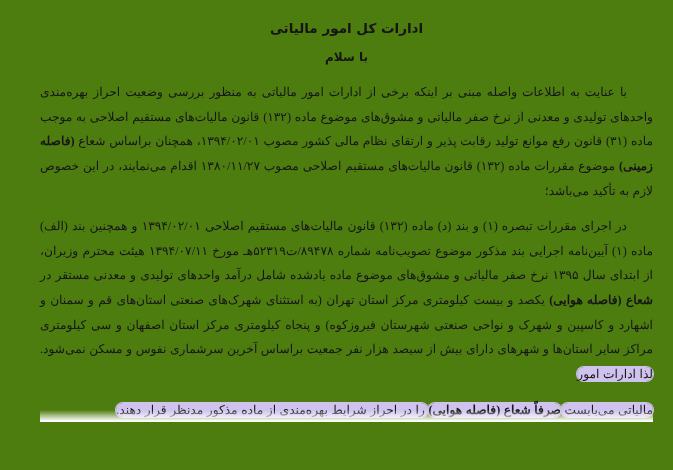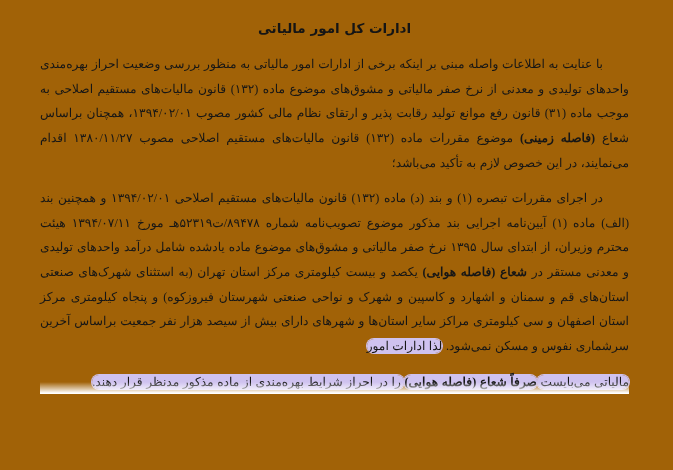--- a/index.html
+++ b/index.html
@@ -11,23 +11,23 @@
     height: 470px;
     background: #ffffff;
     font-family: "DejaVu Sans", sans-serif;
     color: #1b1b1b;
     overflow: hidden;
   }
   .page {
     position: relative;
     width: 673px;
     height: 470px;
-    background: #a16207;
+    background: #4d7c0f;
     box-sizing: border-box;
-    padding: 14px 44px 0 40px;
+    padding: 14px 20px 0 40px;
   }
   .doc-title {
     text-align: center;
     font-size: 13.5px;
     font-weight: bold;
     letter-spacing: 0.2px;
     margin: 6px 0 0 0;
     color: #151515;
   }
   .salutation {
@@ -74,20 +74,21 @@
     pointer-events: none;
   }
 </style>
 </head>
 <body>
 
 <div class="page">
 
   <div class="doc-title">ادارات کل امور مالیاتی</div>
 
+  <div class="salutation">با سلام</div>
 
   <div class="body-block">
 
     <p class="para indent">
       <span>با عنایت به اطلاعات واصله مبنی بر اینکه برخی از ادارات امور مالیاتی به منظور بررسی وضعیت احراز بهره‌مندی واحدهای تولیدی و معدنی از نرخ صفر مالیاتی و مشوق‌های موضوع ماده (۱۳۲) قانون مالیات‌های مستقیم اصلاحی به موجب ماده (۳۱) قانون رفع موانع تولید رقابت پذیر و ارتقای نظام مالی کشور مصوب ۱۳۹۴/۰۲/۰۱، همچنان براساس شعاع </span><span class="b">(فاصله زمینی)</span><span> موضوع مقررات ماده (۱۳۲) قانون مالیات‌های مستقیم اصلاحی مصوب ۱۳۸۰/۱۱/۲۷ اقدام می‌نمایند، در این خصوص لازم به تأکید می‌باشد؛</span>
     </p>
 
     <p class="para indent">
       <span>در اجرای مقررات تبصره (۱) و بند (د) ماده (۱۳۲) قانون مالیات‌های مستقیم اصلاحی ۱۳۹۴/۰۲/۰۱ و همچنین بند (الف) ماده (۱) آیین‌نامه اجرایی بند مذکور موضوع تصویب‌نامه شماره ۸۹۴۷۸/ت۵۲۳۱۹هـ مورخ ۱۳۹۴/۰۷/۱۱ هیئت محترم وزیران، از ابتدای سال ۱۳۹۵ نرخ صفر مالیاتی و مشوق‌های موضوع ماده یادشده شامل درآمد واحدهای تولیدی و معدنی مستقر در </span><span class="b">شعاع (فاصله هوایی)</span><span> یکصد و بیست کیلومتری مرکز استان تهران (به استثنای شهرک‌های صنعتی استان‌های قم و سمنان و اشهارد و کاسپین و شهرک و نواحی صنعتی شهرستان فیروزکوه) و پنجاه کیلومتری مرکز استان اصفهان و سی کیلومتری مراکز سایر استان‌ها و شهرهای دارای بیش از سیصد هزار نفر جمعیت براساس آخرین سرشماری نفوس و مسکن نمی‌شود. </span><span class="hl">لذا ادارات امور</span>
     </p>

